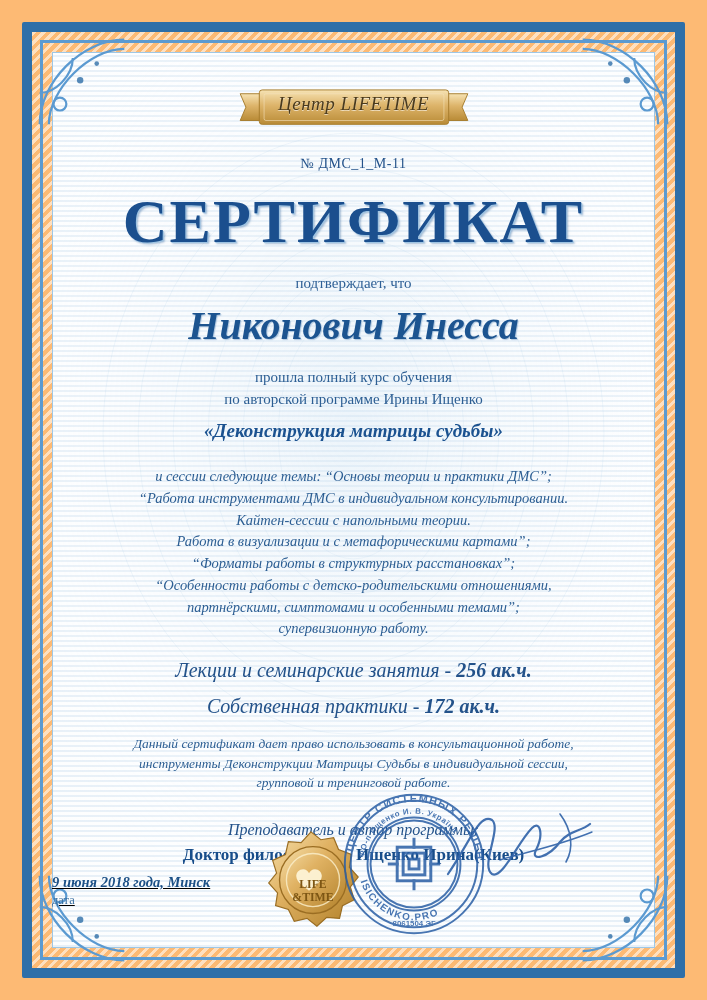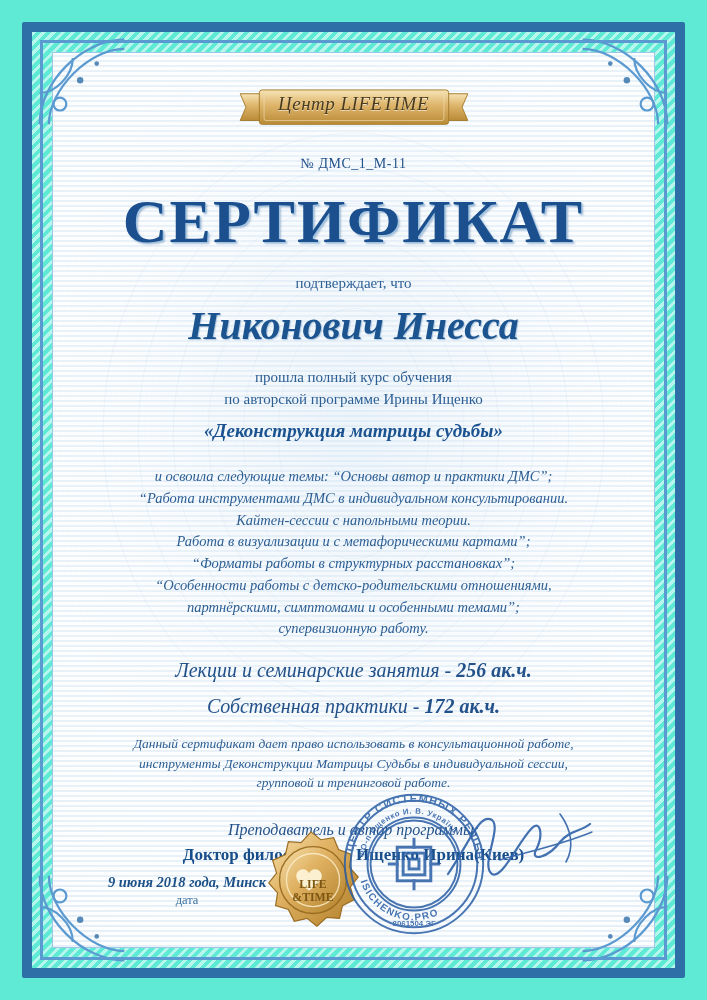--- a/index.html
+++ b/index.html
@@ -11,21 +11,21 @@
     width: 707px;
     height: 1000px;
     font-family: "Liberation Serif", serif;
     overflow: hidden;
   }
 
   .page {
     position: relative;
     width: 707px;
     height: 1000px;
-    background: #5eead4;
+    background: #fdba74;
     box-sizing: border-box;
   }
 
   
   .frame-outer {
     position: absolute;
     left: 22px; top: 22px; right: 22px; bottom: 22px;
     border: 10px solid #2f6fa8;
     border-radius: 2px;
     background:
@@ -199,24 +199,24 @@
   .teacher-name {
     margin-top: 6px;
     font-weight: bold;
     font-size: 17px;
     color: #174d8a;
   }
   .teacher-name .sp { display: inline-block; width: 26px; }
 
   .footer {
     position: absolute;
-    left: 72px;
+    left: 52px;
     bottom: 92px;
-    text-align: center;
     width: 230px;
+    text-decoration: underline;
   }
   .date-line {
     font-style: italic;
     font-weight: bold;
     font-size: 14.5px;
     color: #1c5086;
   }
   .date-caption {
     margin-top: 2px;
     font-size: 12.5px;
@@ -354,21 +354,21 @@
 
     <div class="recipient">Никонович Инесса</div>
 
     <div class="course-lines">
       <div>прошла  полный  курс обучения</div>
       <div>по  авторской программе Ирины Ищенко</div>
       <div class="program-name">«Деконструкция матрицы судьбы»</div>
     </div>
 
     <div class="topics">
-      <div>и освоила следующие темы:  “Основы автор и практики ДМС”;</div>
+      <div>и сессии следующие темы:  “Основы теории и практики ДМС”;</div>
       <div>“Работа инструментами ДМС в индивидуальном консультировании.</div>
       <div>Кайтен-сессии с напольными теории.</div>
       <div>Работа в визуализации и с метафорическими картами”;</div>
       <div>“Форматы работы в структурных расстановках”;</div>
       <div>“Особенности работы с детско-родительскими отношениями,</div>
       <div>партнёрскими, симптомами и особенными темами”;</div>
       <div>супервизионную работу.</div>
     </div>
 
     <div class="hours">

